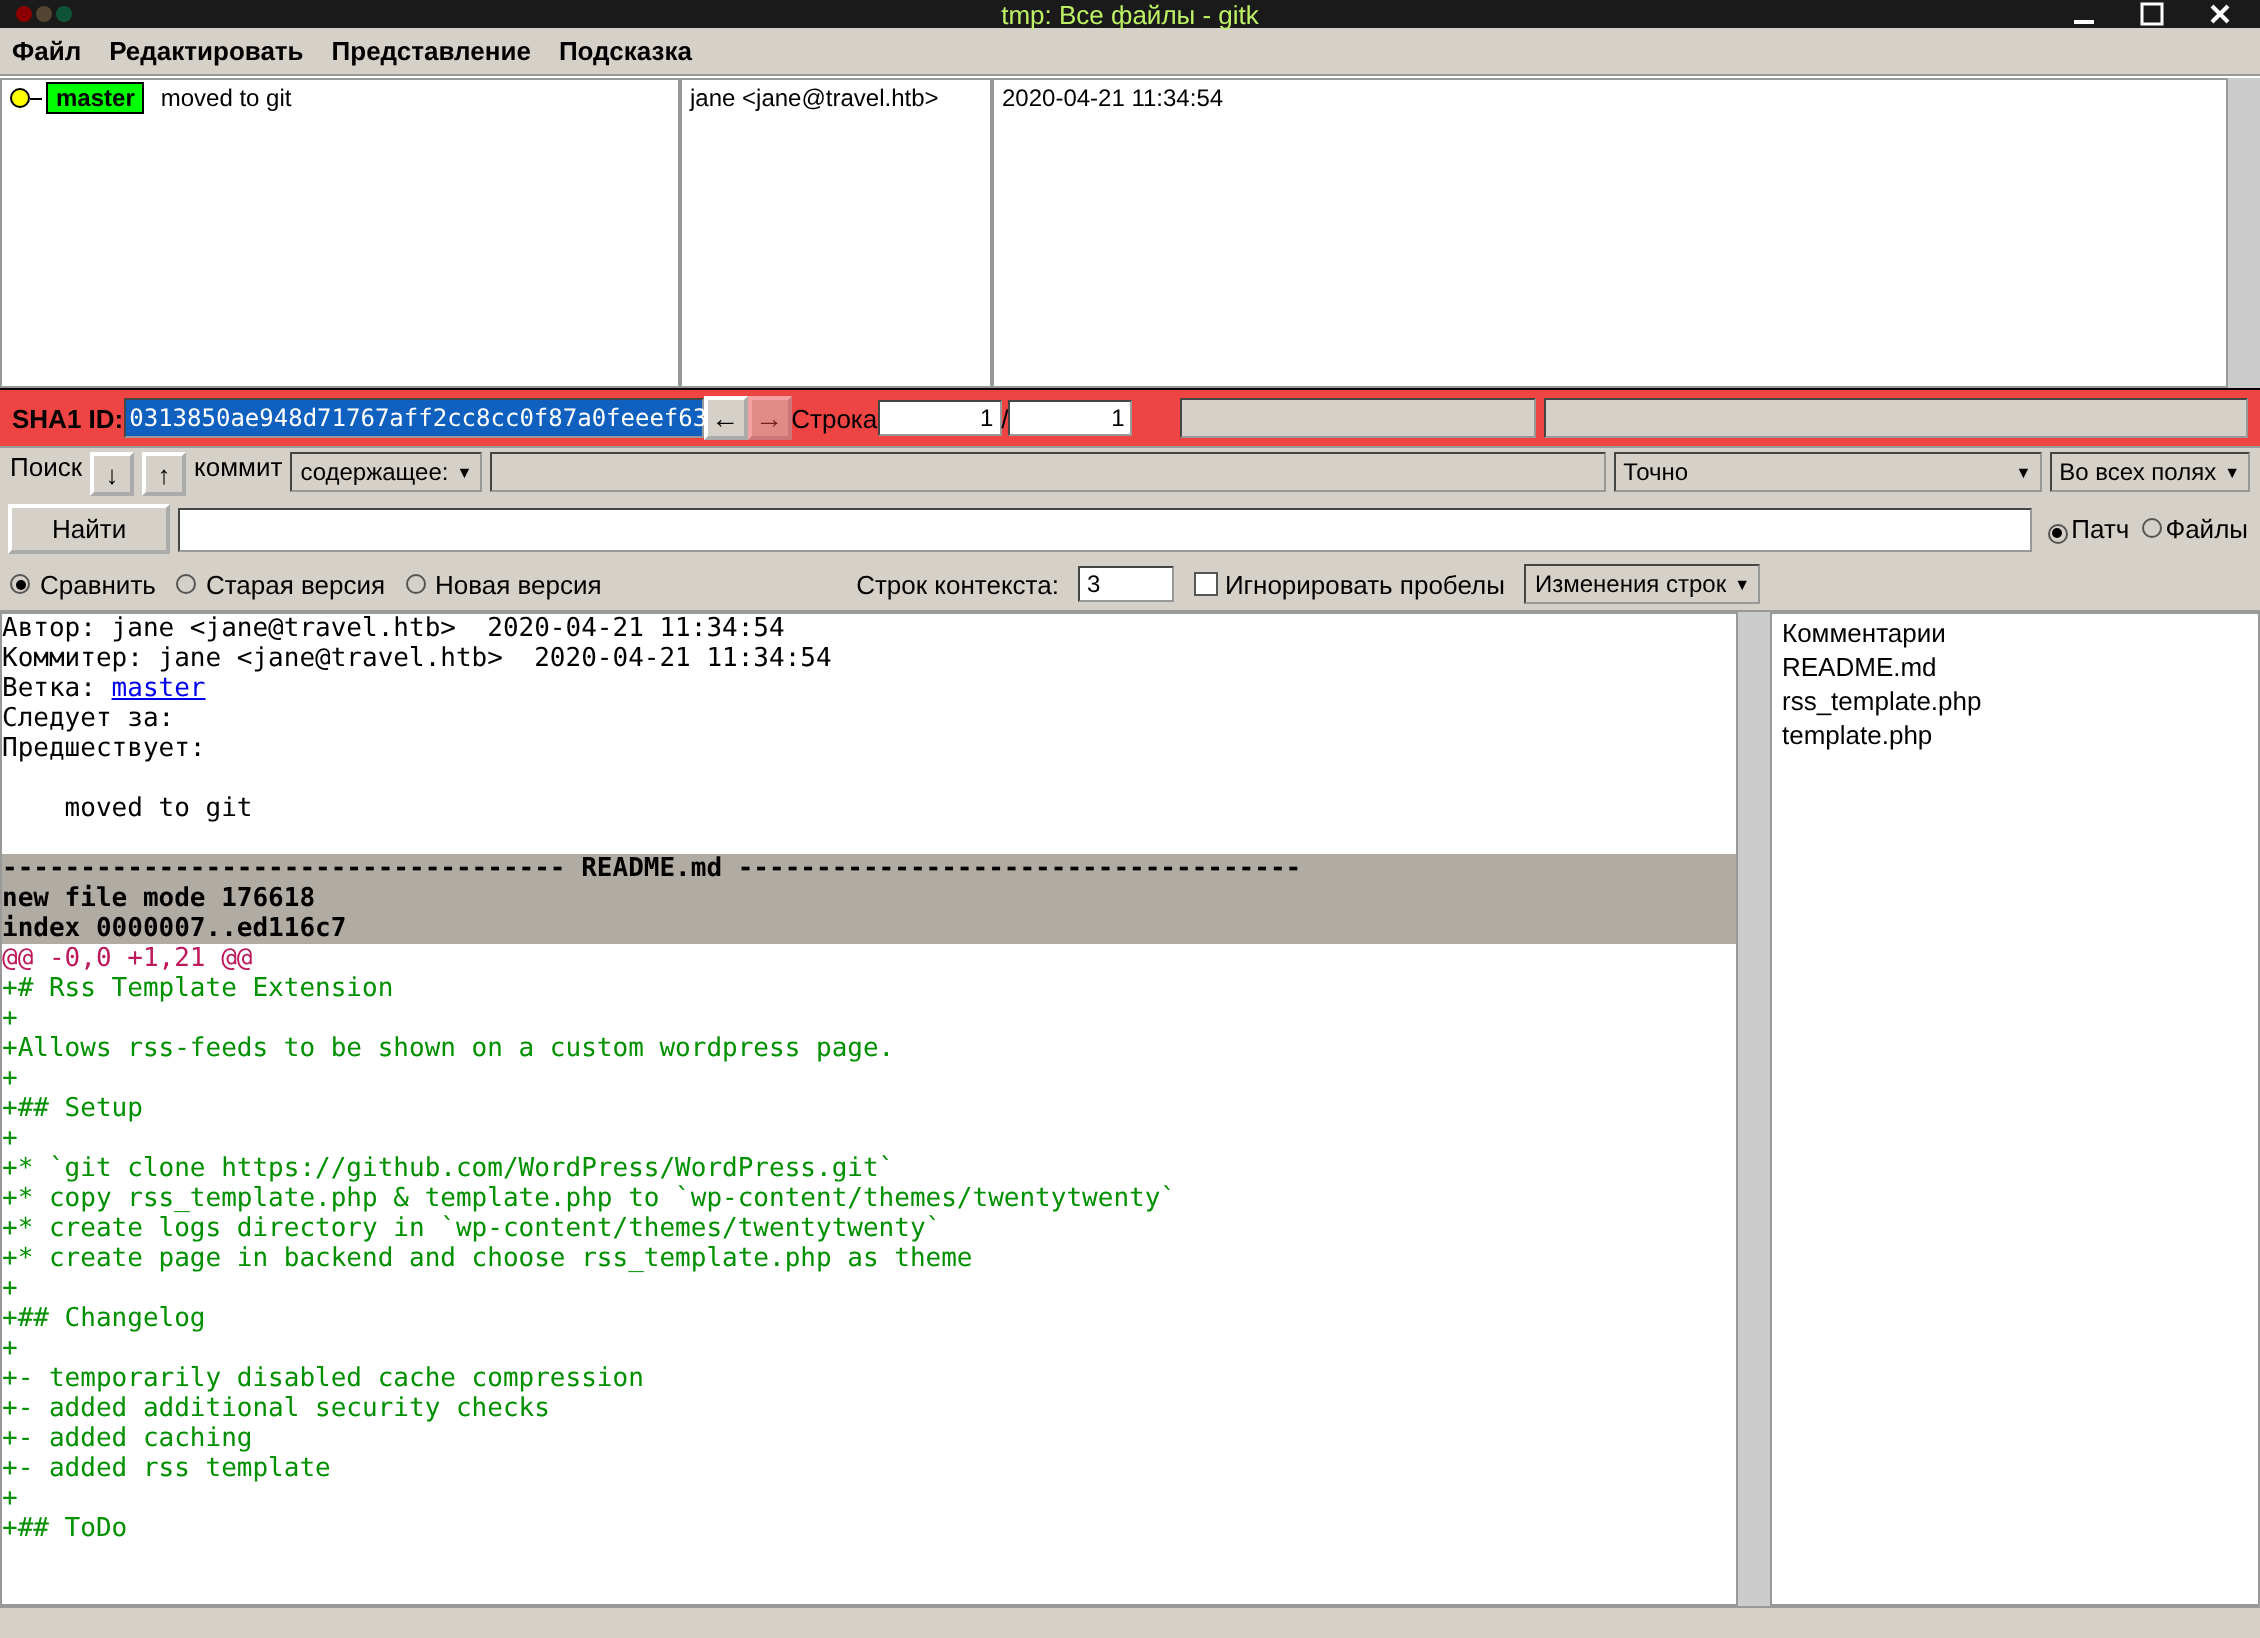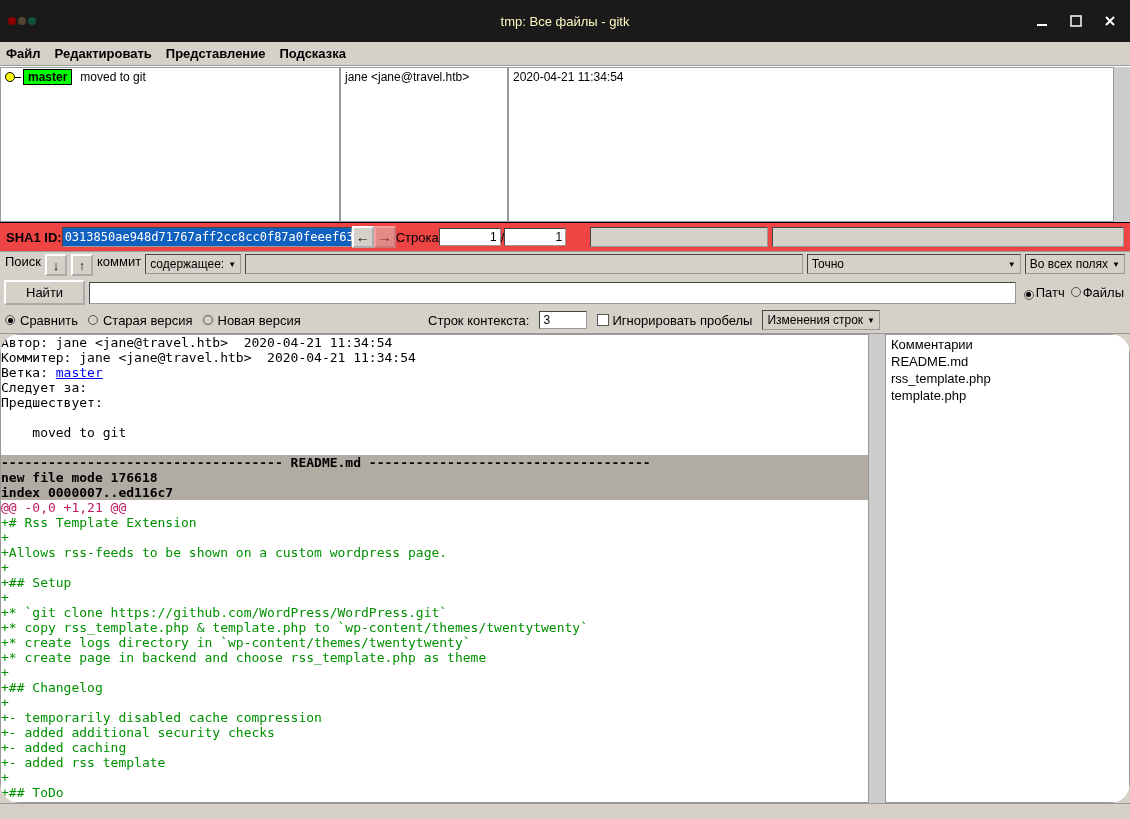--- a/index.html
+++ b/index.html
@@ -1,29 +1,29 @@
 <!DOCTYPE html>
 <html><head>
 <meta charset="utf-8">
 <style>
 * { box-sizing: border-box; }
 html, body { margin: 0; padding: 0; font-family: sans-serif; font-size: 13px; background: #000; }
 .window { width: 1130px; height: 819px; background: #d5d0c8; display: flex; flex-direction: column; }
-.titlebar { height: 42px; background: #1a1a1a; color: #fef9c3; display: flex; align-items: center; position: relative; }
+.titlebar { height: 14px; background: #1a1a1a; color: #bef264; display: flex; align-items: center; position: relative; }
 .titlebar-left { display: flex; gap: 2px; padding-left: 8px; }
 .tl-dot { width: 8px; height: 8px; border-radius: 50%; }
 .tl-dot.r { background: #8b0000; } .tl-dot.y { background: #a85; opacity:.4; } .tl-dot.g { background: #0a6; opacity:.4; }
 .titlebar-title { position: absolute; left: 50%; transform: translateX(-50%); font-size: 13px; }
 .titlebar-right { margin-left: auto; display: flex; gap: 14px; padding-right: 10px; align-items: center; }
 .tb-btn { width: 20px; height: 20px; display: flex; align-items: center; justify-content: center; cursor: pointer; font-weight: bold; }
 .menubar { background: #d5d0c8; padding: 4px 6px; display: flex; gap: 14px; font-weight: bold; border-bottom: 1px solid #999; }
 .menubar span { cursor: pointer; }
 .panes { display: flex; height: 156px; border-top: 1px solid #fff; }
 .pane { background: #fff; border: 1px solid #999; overflow: hidden; position: relative; }
-.pane1 { width: 340px; } .pane2 { width: 168px; } .pane3 { flex: 1; }
+.pane1 { width: 340px; } .pane2 { width: 156px; } .pane3 { flex: 1; }
 .commit-row { display: flex; align-items: center; height: 18px; padding: 0 4px; font-size: 12px; }
 .commit-graph { display: flex; align-items: center; margin-right: 8px; }
 .commit-dot { width: 10px; height: 10px; border: 1px solid #000; border-radius: 50%; background: #ff0; }
 .branch-lbl { background: #00ff00; border: 1px solid #000; padding: 0 4px; font-weight: bold; margin-left: 2px; font-size: 12px; }
 .vscroll { width: 16px; background: #ccc; }
 .sha-row { display: flex; align-items: center; background: #ef4444; padding: 3px 6px; gap: 0; border-top:1px solid #000000; border-bottom:1px solid #999; }
 .sha-label { font-weight: bold; }
 .sha-field { background: #d5d0c8; border: 1px inset #999; padding: 2px; width: 290px; font-family: monospace; font-size: 12px; }
 .sha-field.sel { background: #1060c0; color: #fff; }
 .nav-btn { width: 22px; height: 22px; background: #d5d0c8; border: 2px outset #fff; display: flex; align-items: center; justify-content: center; font-size: 14px; cursor: pointer; }
@@ -36,21 +36,21 @@
 .srch-text { flex: 1; background: #d5d0c8; border: 1px inset #999; height: 20px; }
 .find-row { display: flex; align-items: center; background: #d5d0c8; padding: 2px 2px 2px 4px; gap: 4px; }
 .find-btn { padding: 3px 20px; background: #d5d0c8; border: 2px outset #fff; cursor: pointer; }
 .find-input { flex: 1; background: #fff; border: 1px inset #999; height: 22px; }
 .radio { width: 10px; height: 10px; border: 1px solid #555; border-radius: 50%; display: inline-flex; align-items: center; justify-content: center; margin-right: 2px; }
 .radio.on::after { content: ""; width: 5px; height: 5px; background: #000; border-radius: 50%; }
 .diff-cfg-row { display: flex; align-items: center; background: #d5d0c8; padding: 3px 5px; gap: 10px; font-size: 13px; border-bottom:1px solid #999; }
 .diff-cfg-row label { display: flex; align-items: center; gap: 3px; cursor: pointer; }
 .spin { width: 48px; background: #fff; border: 1px inset #999; padding: 1px 3px; font-size: 12px; }
 .cb { width: 12px; height: 12px; border: 1px solid #555; background: #fff; }
-.main-split { flex: 1; display: flex; overflow: hidden; border-radius: 20px; }
+.main-split { flex: 1; display: flex; overflow: hidden; }
 .diff-pane { flex: 1; background: #fff; border: 1px solid #999; font-family: monospace; font-size: 13px; overflow: hidden; white-space: pre; line-height: 15px; }
 .diff-header { color: #000; }
 .file-sep { background: #b0aba3; font-weight: bold; padding: 0; }
 .diff-meta { background: #b0aba3; font-weight: bold; }
 .hunk { color: #be185d; }
 .add { color: #009000; }
 .link { color: #0000ee; text-decoration: underline; }
 .file-pane { width: 245px; background: #fff; border: 1px solid #999; font-size: 13px; padding: 1px; line-height: 17px; }
 .file-item { padding: 0 4px; cursor: pointer; }
 .statusbar { height: 16px; background: #d5d0c8; border-top: 1px solid #999; }

